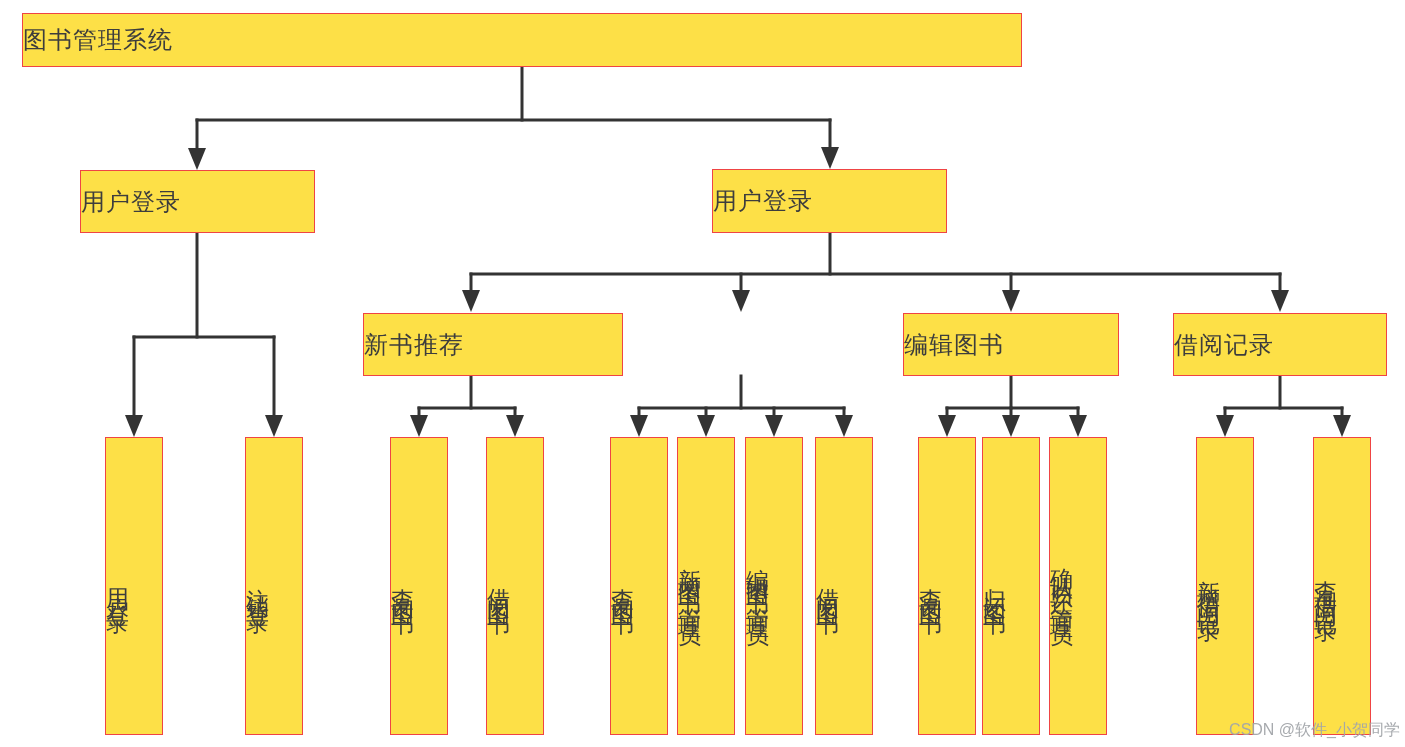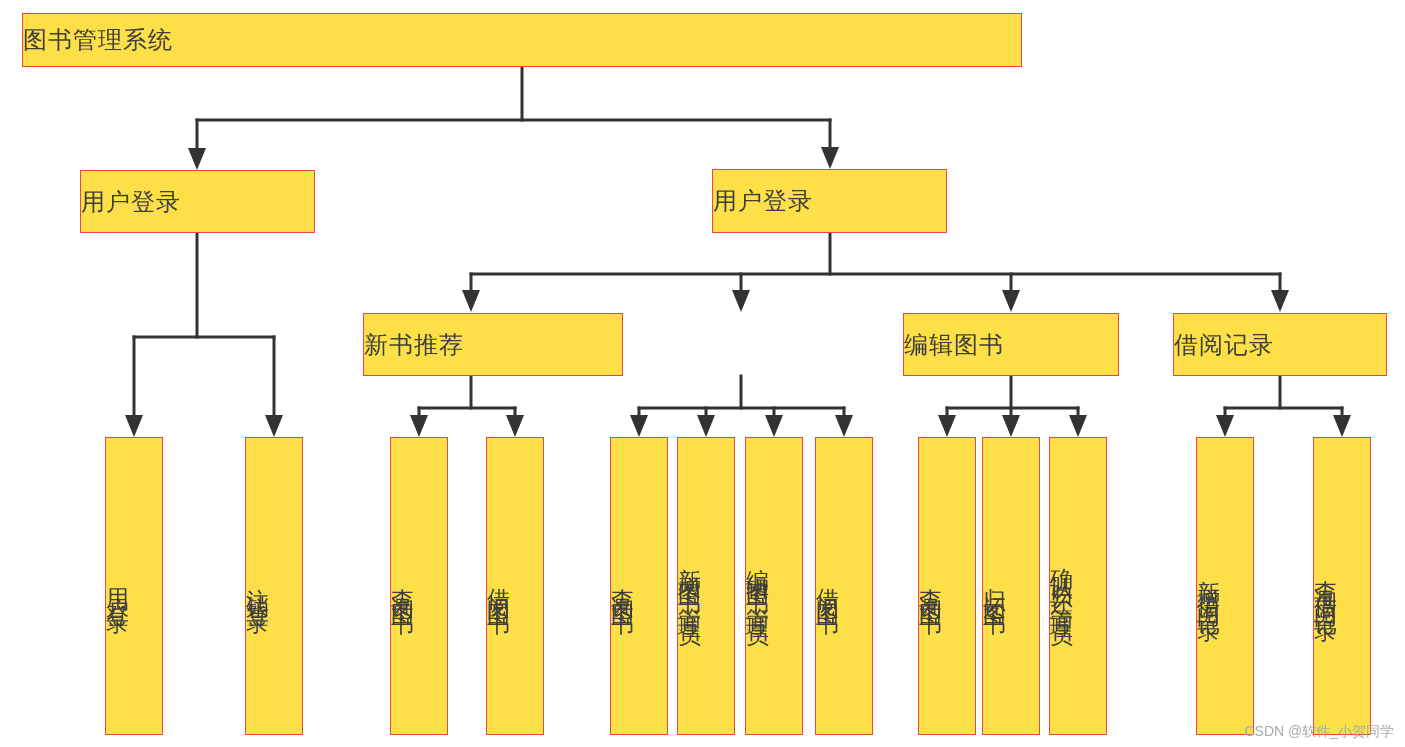--- a/index.html
+++ b/index.html
@@ -30,23 +30,23 @@
   .vlbl{
     writing-mode:vertical-rl;
     text-orientation:mixed;
     font-size:23px;
     letter-spacing:8px;
     color:#3d3d3d;
     line-height:1;
   }
   .watermark{
     position:absolute;
-    right:11px;bottom:6px;
+    right:5px;bottom:6px;
     z-index:5;
-    font-size:14px;
+    font-size:16px;
     color:rgba(162,165,170,0.95);
     white-space:nowrap;
   }
 </style>
 </head>
 <body>
 
 <div class="canvas">
 
   <svg class="wires" width="1405" height="747" viewBox="0 0 1405 747">

